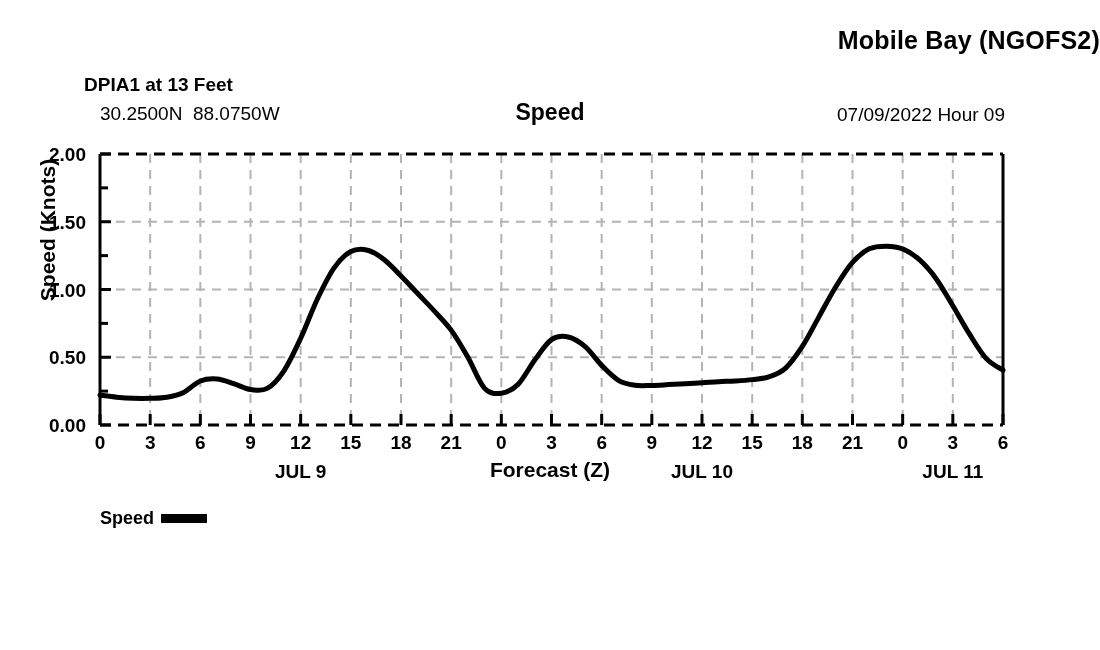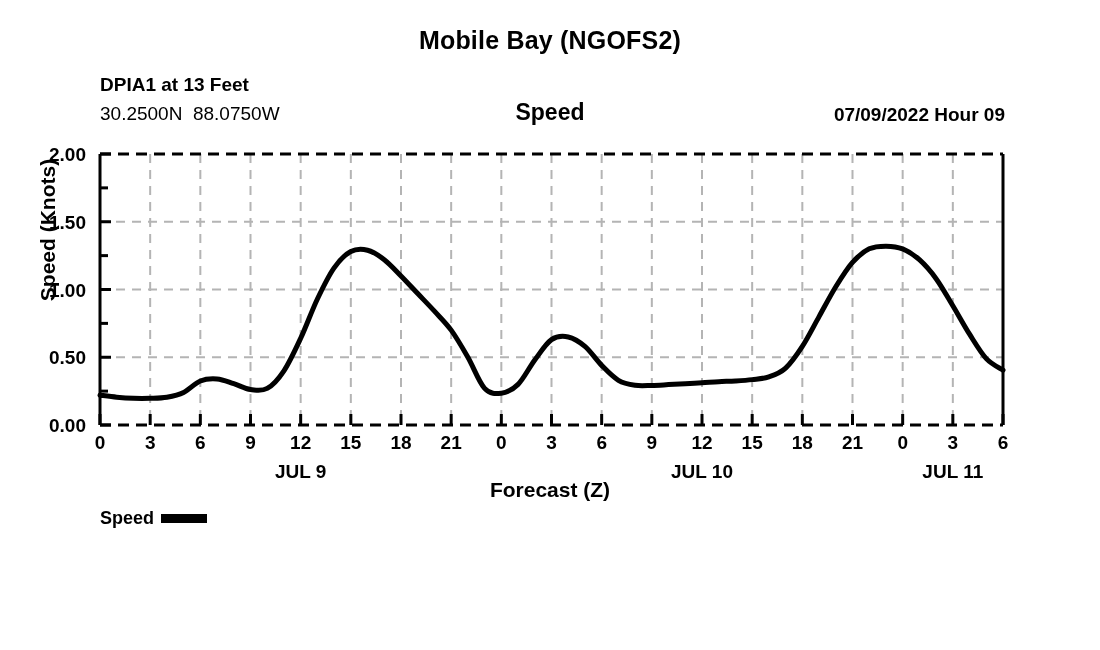--- a/index.html
+++ b/index.html
@@ -14,40 +14,40 @@
     color: #000000;
     position: relative;
     overflow: hidden;
   }
 
   .title-top {
     position: absolute;
     left: 0;
     top: 26px;
     width: 1100px;
-    text-align: center;
+    text-align: right;
     font-size: 25px;
     font-weight: bold;
     letter-spacing: 0.2px;
   }
 
   .title-bottom {
     position: absolute;
     left: 0;
     top: 596px;
     width: 1100px;
     text-align: center;
     font-size: 25px;
     font-weight: bold;
     letter-spacing: 0.2px;
   }
 
   .hdr-left-1 {
     position: absolute;
-    left: 100px;
+    left: 84px;
     top: 74px;
     font-size: 19px;
     font-weight: bold;
     white-space: pre;
   }
   .hdr-left-2 {
     position: absolute;
     left: 100px;
     top: 103px;
     font-size: 19px;
@@ -61,40 +61,40 @@
     width: 1100px;
     text-align: center;
     font-size: 23px;
     font-weight: bold;
   }
   .hdr-right {
     position: absolute;
     right: 95px;
     top: 104px;
     font-size: 19px;
-    font-weight: bold;
+    font-weight: normal;
     white-space: pre;
   }
 
   .ylabel {
     position: absolute;
     left: -62px;
     top: 218px;
     width: 220px;
     text-align: center;
     font-size: 21px;
     font-weight: bold;
     transform: rotate(-90deg);
     transform-origin: center center;
   }
 
   .xlabel {
     position: absolute;
     left: 0;
-    top: 478px;
+    top: 458px;
     width: 1100px;
     text-align: center;
     font-size: 21px;
     font-weight: bold;
   }
 
   .plot-svg {
     position: absolute;
     left: 0;
     top: 0;

